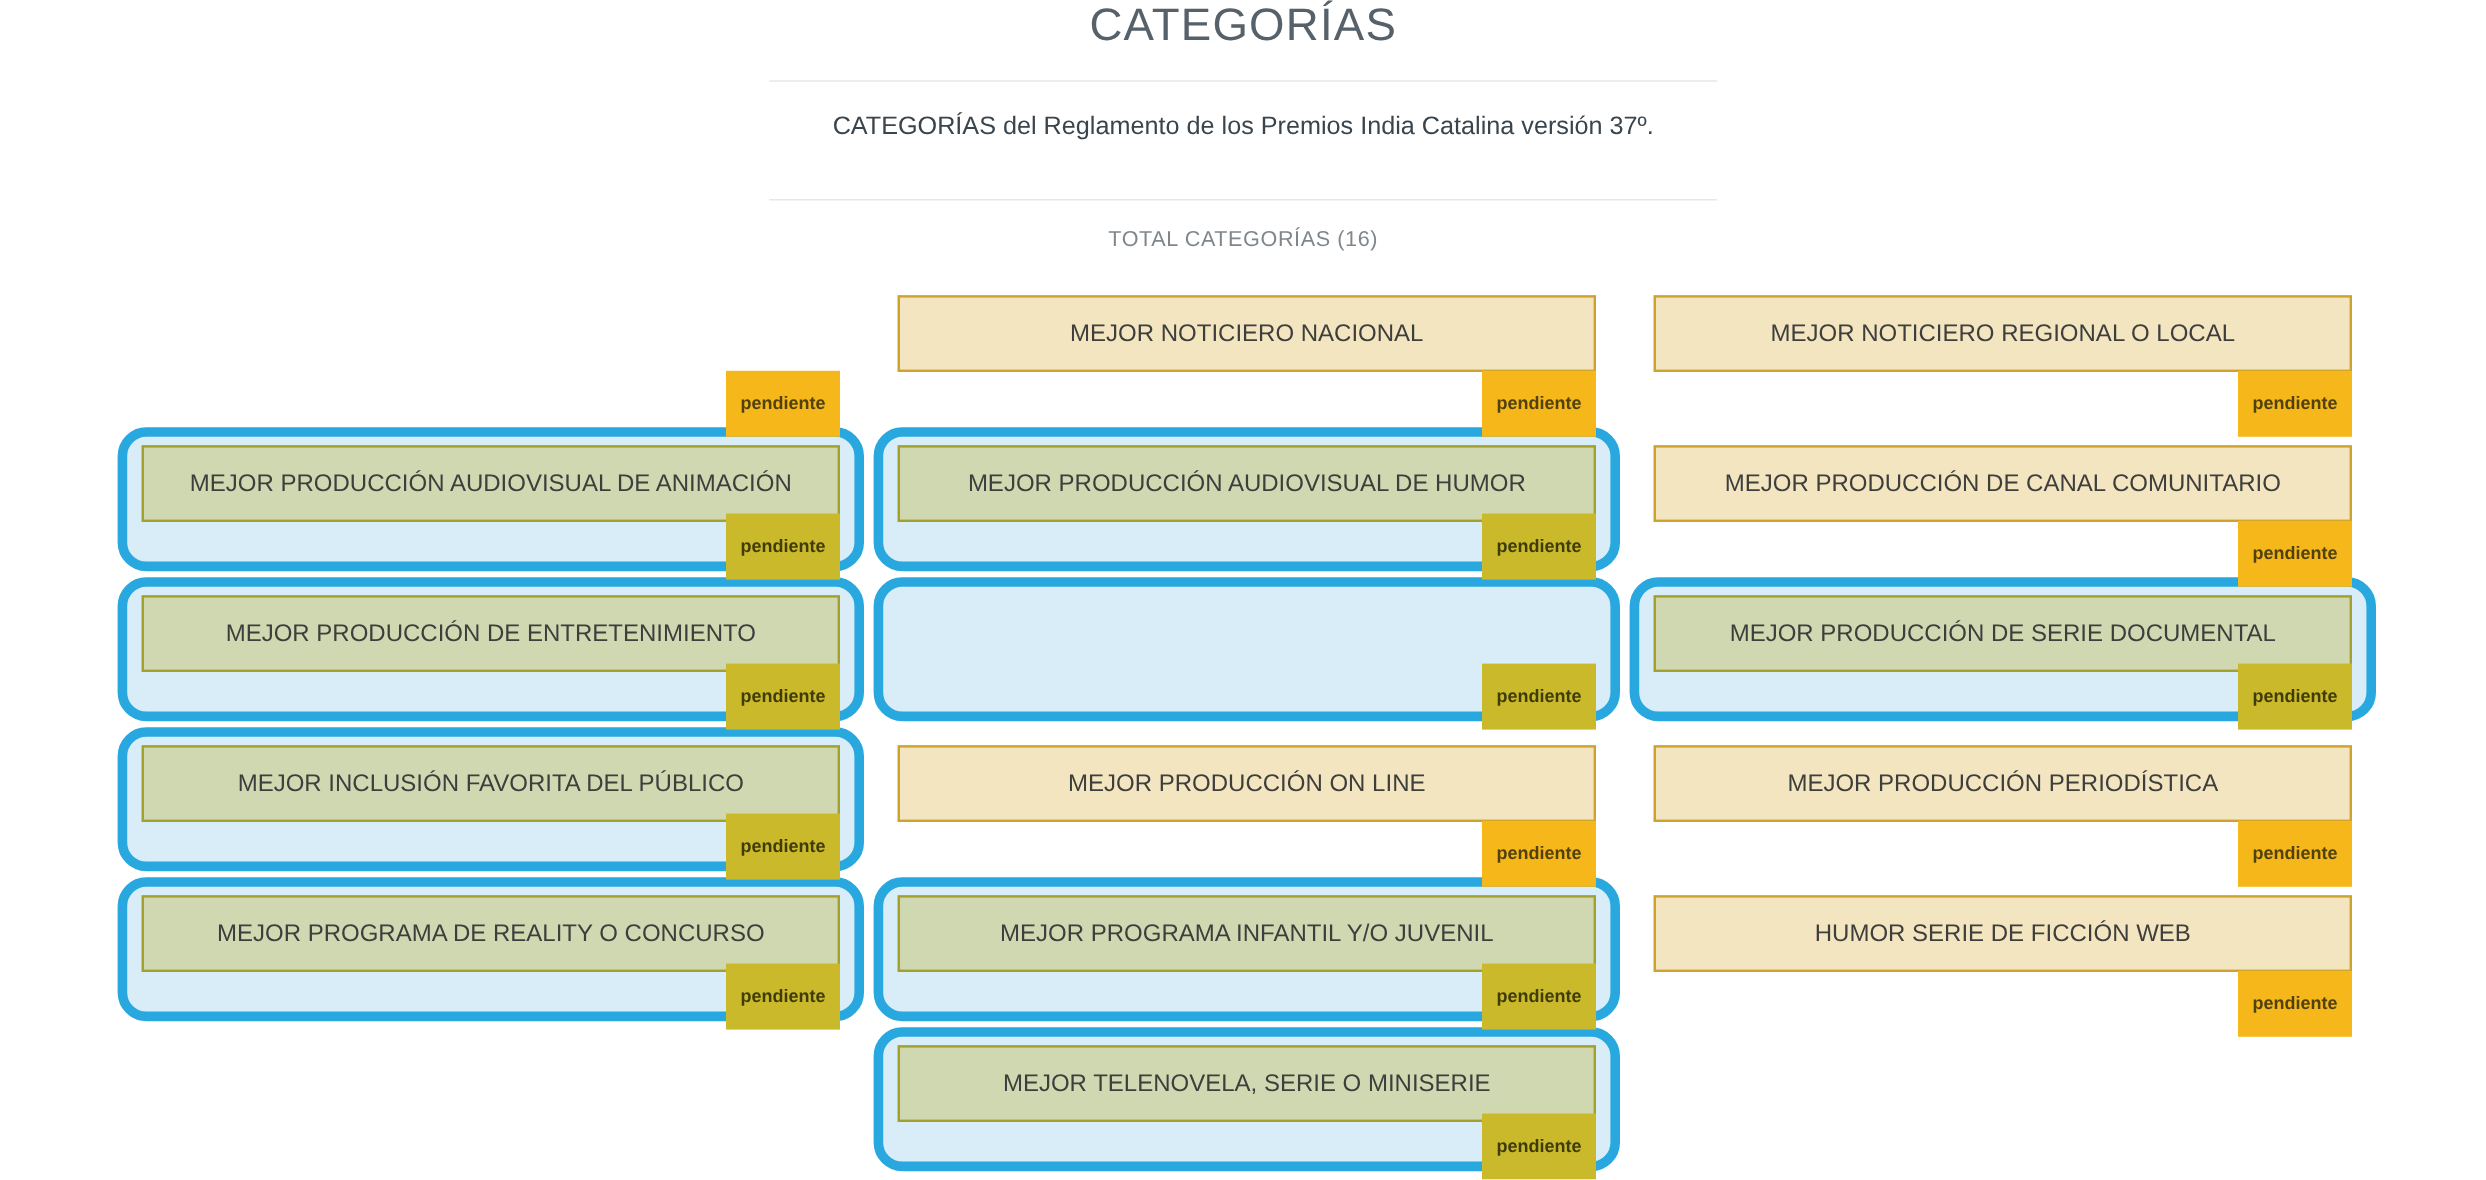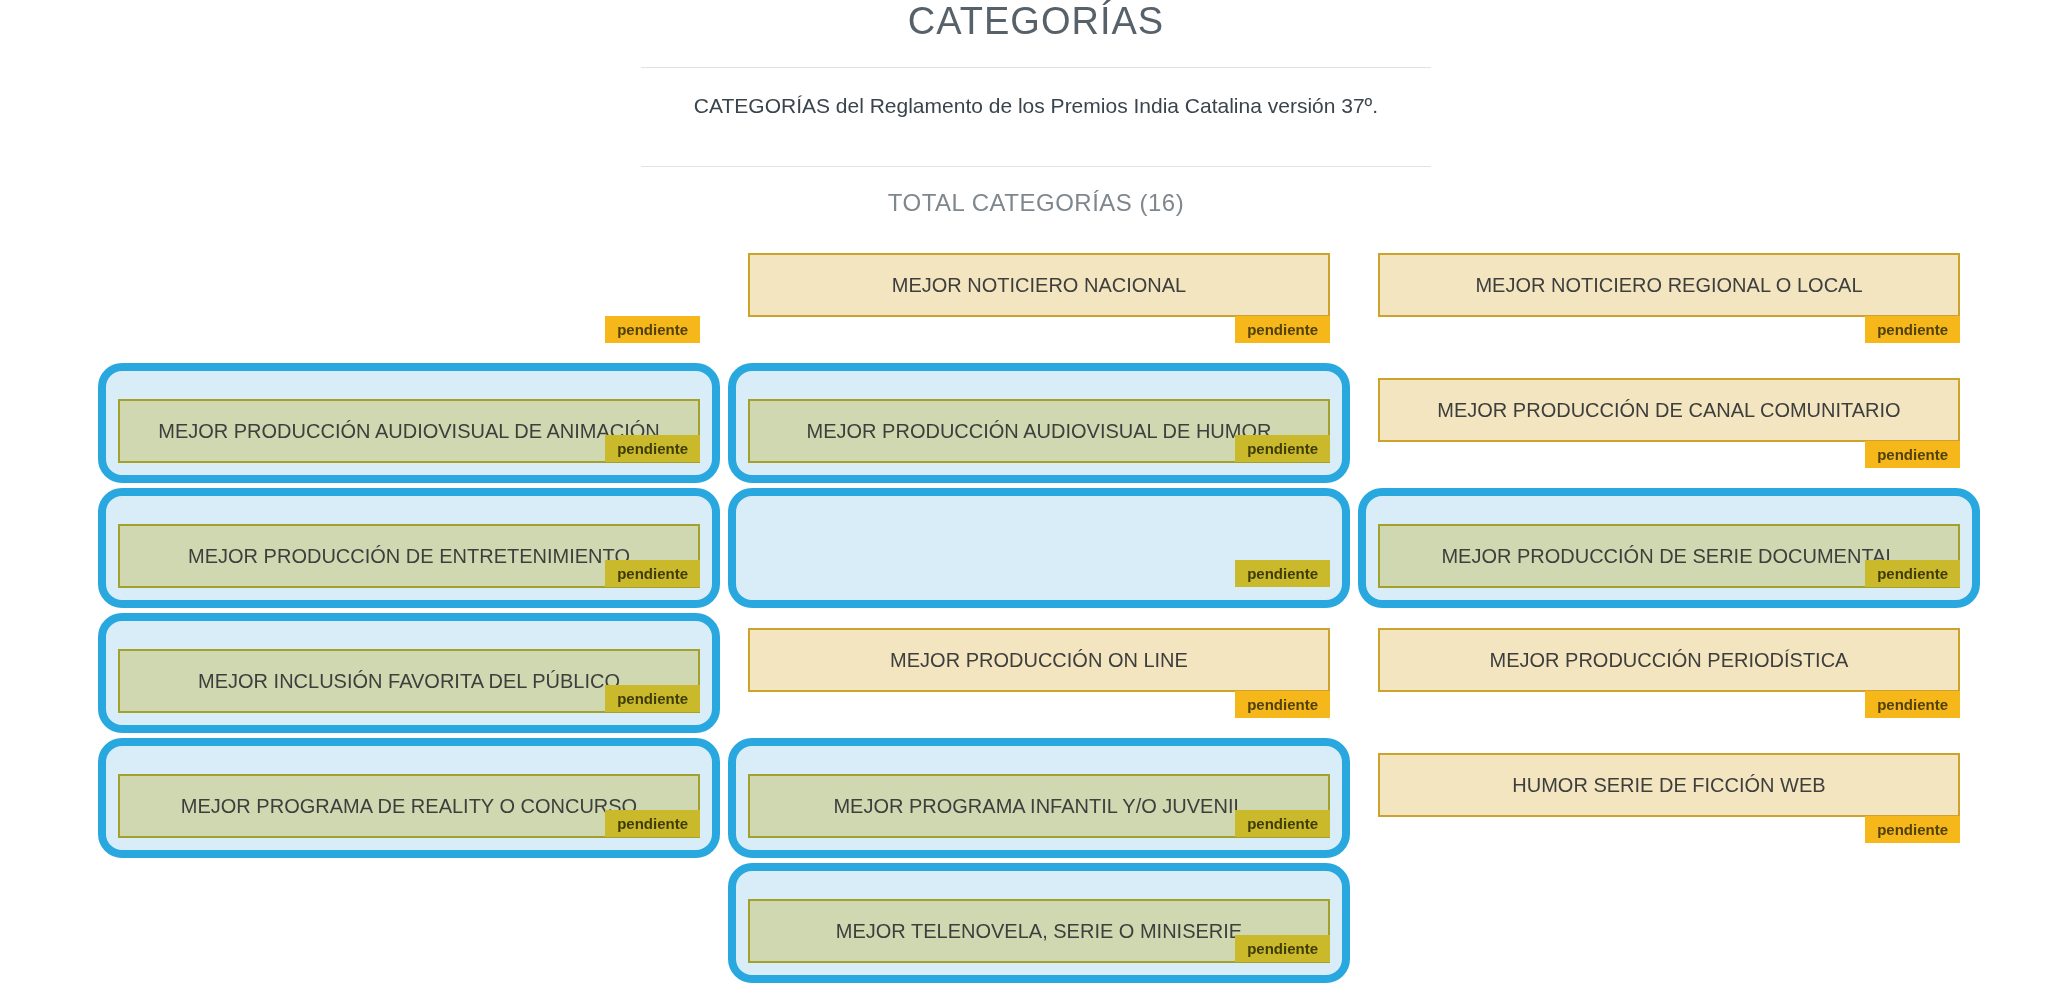--- a/index.html
+++ b/index.html
@@ -21,21 +21,21 @@
   .page-title{
     margin:0;padding-top:0;font-size:38px;font-weight:400;
     letter-spacing:1px;color:var(--c-title);
   }
   .divider{border:none;border-top:1px solid var(--c-divider);margin:24px 0 0 0;}
   .subtitle{
     margin:0;padding:26px 0 24px 0;font-size:21px;font-weight:400;
     color:var(--c-subtitle);
   }
   .total-label{
-    margin:0;padding-top:22px;font-size:24px;font-weight:400;
+    margin:0;padding-top:22px;font-size:18px;font-weight:400;
     color:var(--c-total);letter-spacing:0.5px;
   }
   .grid{
     margin:36px 0 0 118px;
     display:grid;
     grid-template-columns:repeat(3,582px);
     column-gap:48px;
     row-gap:34px;
     grid-auto-rows:91px;
   }
@@ -53,25 +53,24 @@
     border:2px solid var(--c-plain-border);
     background:var(--c-plain-bg);
     display:flex;align-items:center;justify-content:center;
     font-size:20px;color:var(--c-text);
     text-align:center;line-height:1.1;
     cursor:pointer;
   }
   .selected .cat-card{
     background:var(--c-sel-bg);
     border-color:var(--c-sel-border);
-    margin-top:21px;
   }
   .status-badge{
     position:absolute;z-index:2;right:0;top:63px;
-    height:27px;padding:0 12px;
+    height:27px;padding:14px 12px;
     display:flex;align-items:center;
     background:var(--c-plain-badge);color:var(--c-plain-badge-text);
     font-size:15px;font-weight:bold;
   }
   .selected .status-badge{
     top:57px;
     background:var(--c-sel-badge);color:var(--c-sel-badge-text);
   }
 </style>
 </head>

